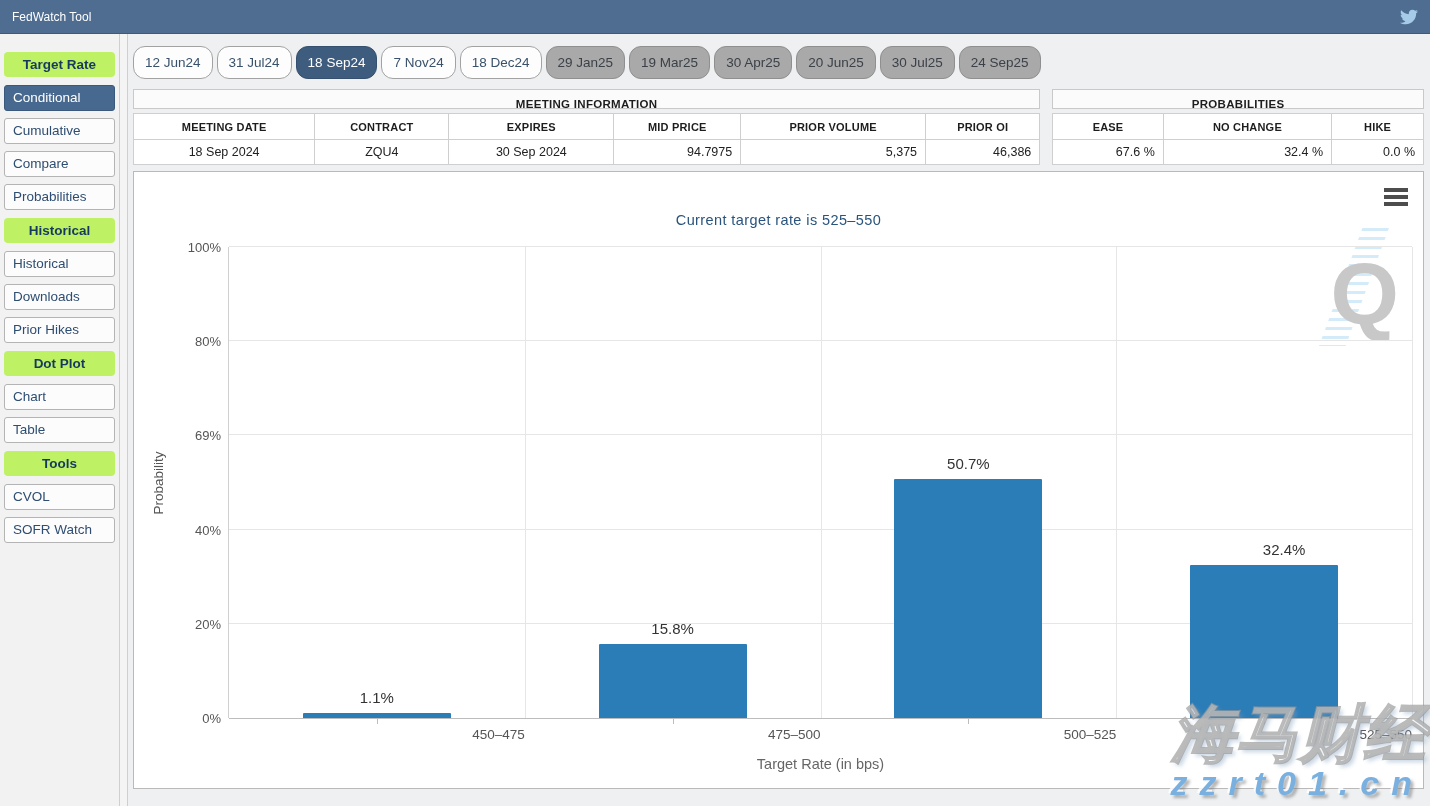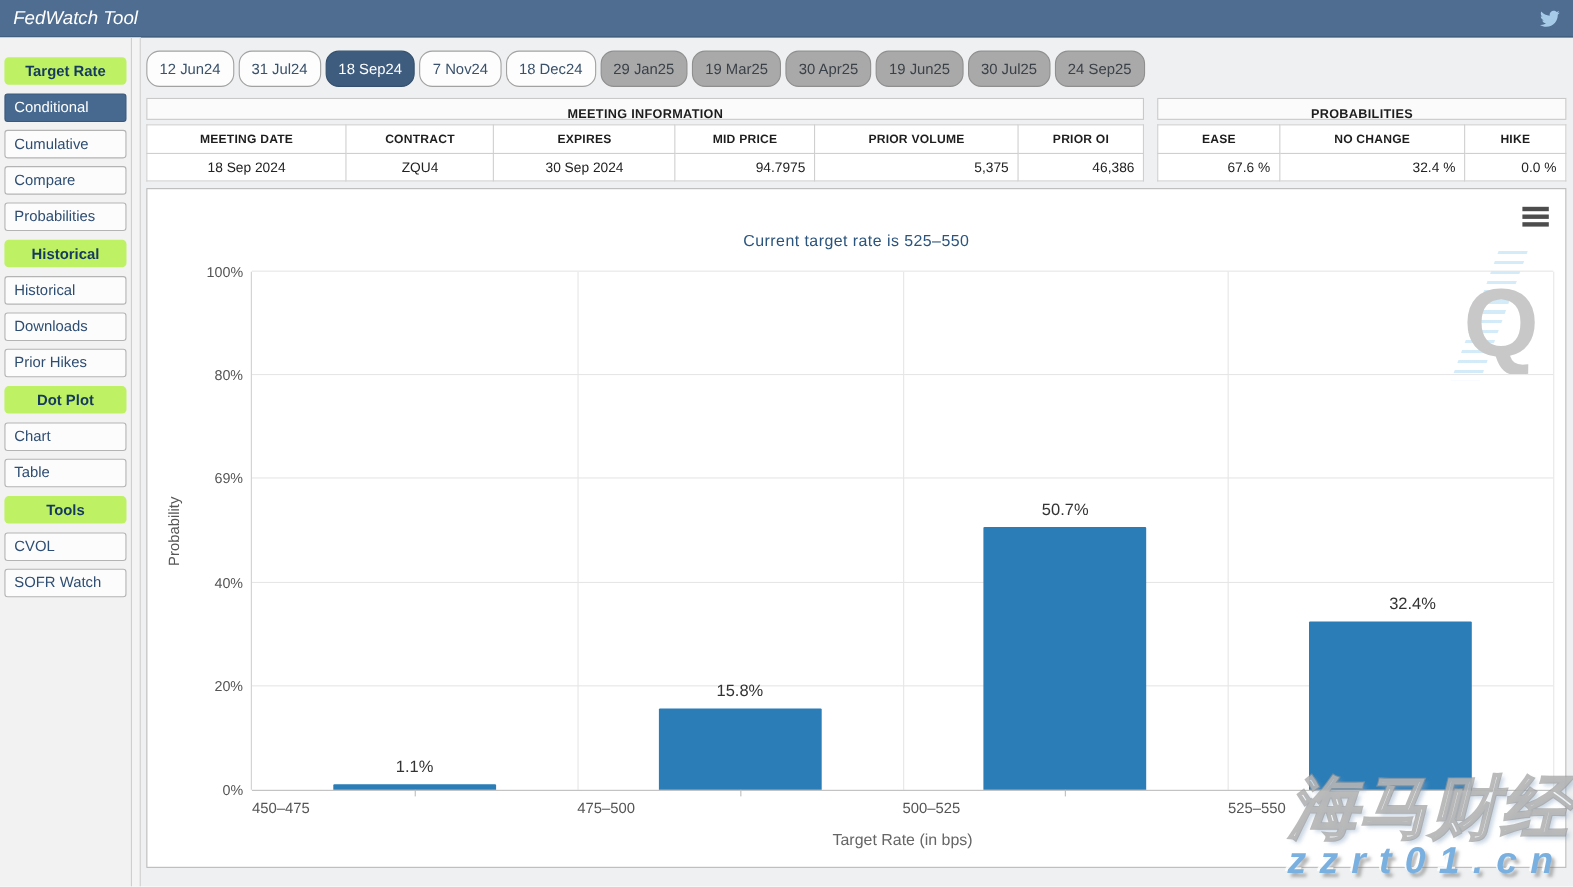--- a/index.html
+++ b/index.html
@@ -3,21 +3,21 @@
 <meta charset="utf-8">
 <style>
   * { box-sizing: border-box; margin: 0; padding: 0; }
   html, body { width: 1430px; height: 806px; overflow: hidden; }
   body { font-family: "Liberation Sans", sans-serif; background: #eef0f1; }
   .app { position: relative; width: 1430px; height: 806px; }
 
   
   .topbar { height: 34px; background: #4e6d90; display: flex; align-items: center;
             justify-content: space-between; padding: 0 12px; border-bottom: 1px solid #3e5a78; }
-  .topbar-title { color: #fff; font-size: 17px; font-style: italic; }
+  .topbar-title { color: #fff; font-size: 12px; }
   .twitter svg { display: block; }
 
   
   .content { display: flex; height: 772px; }
   .sidebar { width: 120px; background: #f2f2f2; border-right: 1px solid #cfcfcf; padding-top: 10px; }
   .rail { width: 8px; background: #f4f4f4; border-right: 1px solid #cfcfcf; }
   .main { flex: 1; padding: 0 6px 0 5px; }
 
   
   .side-header { margin: 8px 4px 8px; background: #bef264; border-radius: 4px; text-align: center;
@@ -55,21 +55,21 @@
   .hamburger div { height: 4px; background: #4d4d4d; margin-bottom: 3px; }
 
   .plot { position: absolute; left: 95px; right: 11px; top: 75px; bottom: 70px; }
   .gridline-h { position: absolute; left: 0; right: 0; height: 1px; background: #e6e6e6; }
   .gridline-v { position: absolute; top: 0; bottom: 0; width: 1px; background: #e6e6e6; }
   .axis-x { position: absolute; left: 0; right: 0; bottom: -1px; height: 1px; background: #bdbdbd; }
   .axis-y { position: absolute; top: 0; bottom: 0; left: -1px; width: 1px; background: #d0d0d0; }
   .ytick { position: absolute; right: calc(100% + 8px); transform: translateY(50%); font-size: 13px;
            color: #555; white-space: nowrap; }
   .xtick-mark { position: absolute; top: 100%; width: 1px; height: 6px; background: #bdbdbd; }
-  .xtick { position: absolute; top: calc(100% + 9px); width: 25%; text-align: left;
+  .xtick { position: absolute; top: calc(100% + 9px); width: 25%; text-align: right;
            font-size: 13.5px; color: #555; }
   .bar { position: absolute; bottom: 0; width: 12.5%; border-radius: 1px 1px 0 0; cursor: pointer; }
   .bar-label { position: absolute; width: 25%; text-align: center; font-size: 15px; color: #333; }
   .ylabel { position: absolute; top: 311px; left: 24px; transform: translate(-50%,-50%) rotate(270deg);
             font-size: 13.5px; color: #555; white-space: nowrap; }
   .xlabel { position: absolute; left: 95px; right: 11px; bottom: 16px; text-align: center;
             font-size: 14.5px; color: #666; }
 
   
   .q-mark { position: absolute; top: 56px; right: 24px; width: 80px; height: 120px; pointer-events: none; }
@@ -126,21 +126,21 @@
 
       <div class="tabs" id="tabs">
           <div class="tab">12 Jun24</div>
           <div class="tab">31 Jul24</div>
           <div class="tab active">18 Sep24</div>
           <div class="tab">7 Nov24</div>
           <div class="tab">18 Dec24</div>
           <div class="tab disabled">29 Jan25</div>
           <div class="tab disabled">19 Mar25</div>
           <div class="tab disabled">30 Apr25</div>
-          <div class="tab disabled">19 Jun25</div>
+          <div class="tab disabled">20 Jun25</div>
           <div class="tab disabled">30 Jul25</div>
           <div class="tab disabled">24 Sep25</div>
         </div>
 
       <div class="panels">
         <div style="flex:908">
           <div class="panel-caption">MEETING INFORMATION</div>
           <table>
             <colgroup id="mi-cols">
                 <col style="width: 20%;">

